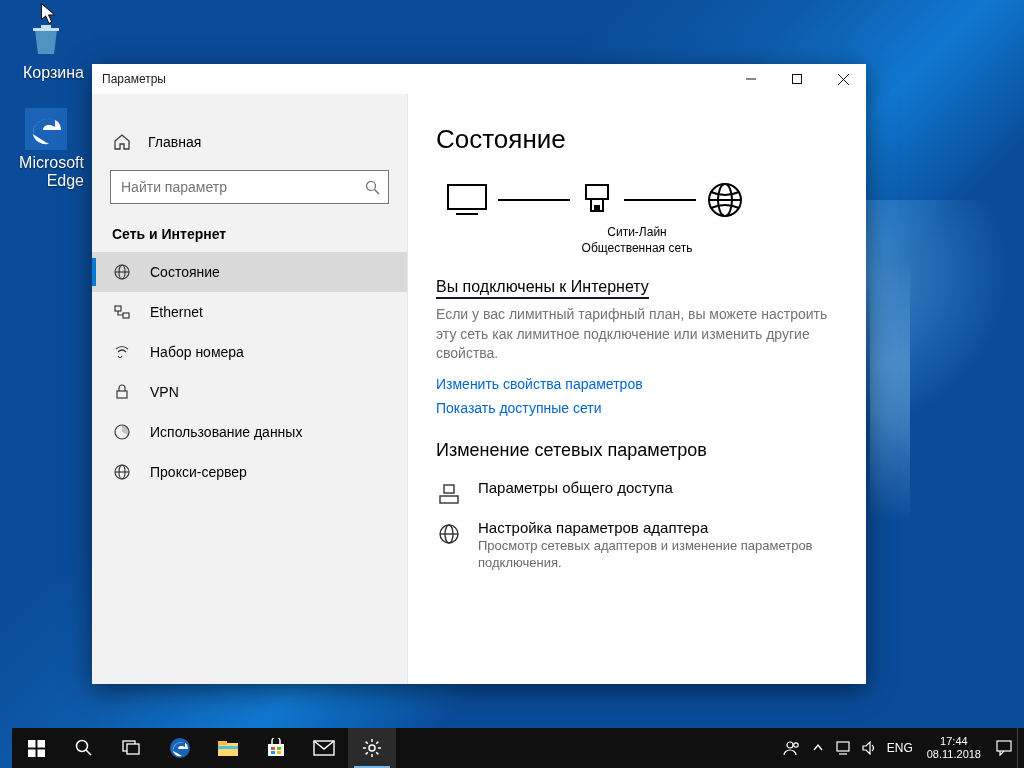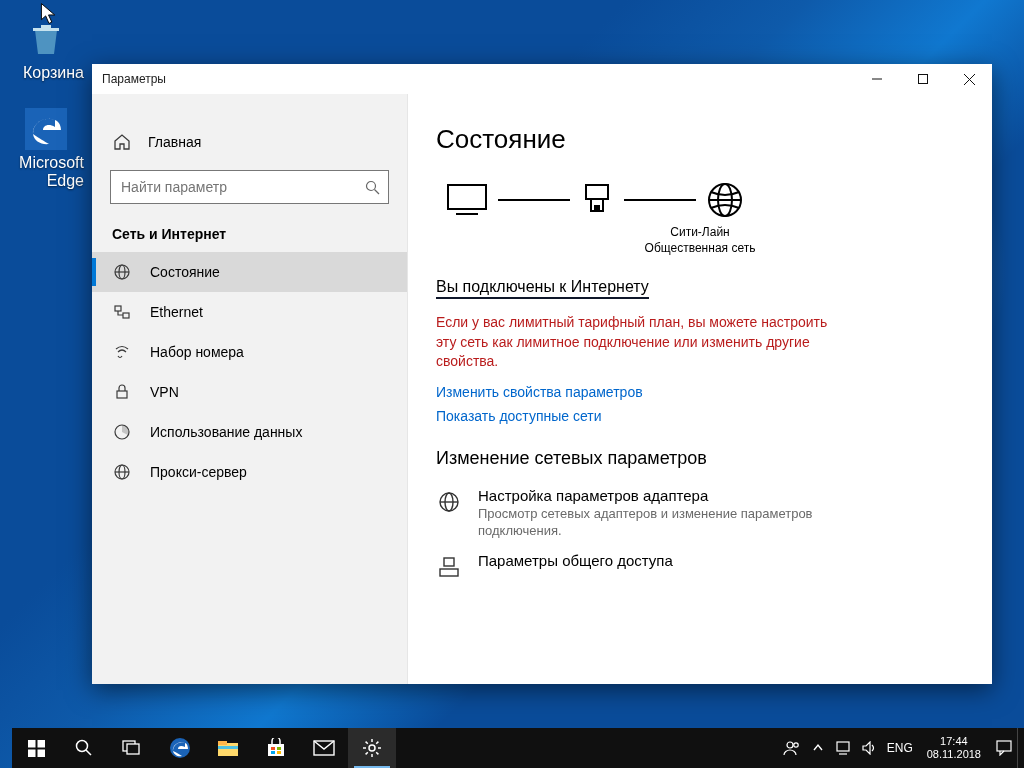--- a/index.html
+++ b/index.html
@@ -4,21 +4,21 @@
 <style>
   html,body{margin:0;padding:0;height:100%;overflow:hidden;font-family:"Segoe UI",Arial,sans-serif;font-size:14px;background:#042f58;}
   .desktop{position:relative;width:1024px;height:768px;background:linear-gradient(135deg,#0a4c9a 0%,#0a4c9a 35%,#0e5aaa 45%,#1078d0 55%,#0a4c9a 65%,#0a4c9a 100%);}
   .light1{position:absolute;left:780px;top:200px;width:240px;height:240px;background:radial-gradient(circle at 30% 30%,rgba(120,200,255,.5),transparent 65%);}
   .light2{position:absolute;left:870px;top:260px;width:40px;height:260px;background:linear-gradient(180deg,transparent,#9bdcff 40%,#9bdcff 60%,transparent);opacity:.35;}
   
   .dicon{position:absolute;width:76px;text-align:right;color:#fff;font-size:16px;text-shadow:0 1px 2px rgba(0,0,0,.6);}
   .dicon .gl{width:42px;height:42px;margin:0 auto 4px;display:flex;align-items:center;justify-content:center;}
   .cursor{position:absolute;left:40px;top:2px;transform:scale(.95);z-index:600;}
   
-  .window{position:absolute;left:92px;top:64px;width:900px;height:620px;background:#fff;box-shadow:0 6px 24px rgba(0,0,0,.5);display:flex;flex-direction:column;}
+  .window{position:absolute;left:92px;top:64px;width:774px;height:620px;background:#fff;box-shadow:0 6px 24px rgba(0,0,0,.5);display:flex;flex-direction:column;}
   .titlebar{height:30px;display:flex;align-items:center;font-size:12px;color:#222;}
   .titlebar .tbtitle{padding-left:10px;}
   .winctrls{margin-left:auto;display:flex;}
   .winctrl{width:46px;height:30px;display:flex;align-items:center;justify-content:center;color:#111;}
   .wbody{flex:1;display:flex;min-height:0;}
   
   .sidebar{width:316px;background:#f2f2f2;border-right:1px solid #e6e6e6;padding-top:30px;box-sizing:border-box;}
   .sb-row{display:flex;align-items:center;height:36px;padding:0 20px;color:#000;cursor:default;}
   .sb-row .ic{width:20px;height:20px;display:flex;align-items:center;justify-content:center;margin-right:16px;color:#3a3a3a;}
   .sb-row.home{margin-bottom:10px;}
@@ -30,21 +30,21 @@
   .sb-item.active::before{content:"";position:absolute;left:0;top:6px;bottom:6px;width:4px;background:#0078d7;}
   .sb-item .ic{width:20px;height:20px;display:flex;align-items:center;justify-content:center;margin-right:18px;color:#3a3a3a;}
   
   .content{flex:1;padding:30px 28px 8px;overflow:hidden;color:#000;}
   .content h1{font-size:26px;font-weight:400;margin:0 0 26px;}
   .content h2{font-size:18px;font-weight:400;margin:0 0 18px;}
   .diagram{display:flex;align-items:center;gap:10px;margin-bottom:6px;padding-left:10px;}
   .dline{width:72px;border-top:2px solid #000;}
   .diag-label{text-align:center;font-size:12px;line-height:1.3;margin-bottom:22px;}
   .conn-head{font-size:16px;margin:0 0 6px;border-bottom:2px solid #0f172a;display:inline-block;padding-bottom:1px;}
-  .conn-desc{font-size:14px;color:#b91c1c;margin:8px 0 12px;max-width:400px;line-height:1.4;}
+  .conn-desc{font-size:14px;color:#737373;margin:0 0 12px;max-width:400px;line-height:1.4;}
   .link{color:#0066cc;font-size:14px;margin:8px 0;display:block;}
   .opt{display:flex;gap:16px;margin-top:12px;}
   .opt .oic{width:26px;height:26px;display:flex;align-items:center;justify-content:center;flex-shrink:0;margin-top:2px;}
   .opt .ohead{font-size:15px;margin:0 0 2px;}
   .opt .odesc{font-size:13px;color:#6a6a6a;margin:0;max-width:360px;line-height:1.3;}
   
   .taskbar{position:absolute;left:12px;right:0;bottom:0;height:40px;background:#101010;display:flex;align-items:center;color:#fff;z-index:500;}
   .tbtn{width:48px;height:40px;display:flex;align-items:center;justify-content:center;color:#fff;}
   .tbtn.active{background:#2b2b2b;position:relative;}
   .tbtn.active::after{content:"";position:absolute;left:6px;right:6px;bottom:0;height:2px;background:#76b9ed;}
@@ -229,39 +229,39 @@
         <p class="conn-head">Вы подключены к Интернету</p>
         <p class="conn-desc">Если у вас лимитный тарифный план, вы можете настроить эту сеть как лимитное подключение или изменить другие свойства.</p>
         <a class="link">Изменить свойства параметров</a>
         <a class="link">Показать доступные сети</a>
 
         <h2 style="margin-top:24px;">Изменение сетевых параметров</h2>
 
         <div class="opt">
           <span class="oic">
               <svg width="24" height="24" viewBox="0 0 24 24">
+                <rect x="3" y="14" width="18" height="7" fill="none" stroke="#333" stroke-width="1.4"></rect>
+                <rect x="7" y="3" width="10" height="8" fill="none" stroke="#333" stroke-width="1.4"></rect>
+              </svg>
+            </span>
+          <div>
+            <p class="ohead">Параметры общего доступа</p>
+          </div>
+        </div>
+        <div class="opt">
+          <span class="oic">
+              <svg width="24" height="24" viewBox="0 0 24 24">
                 <circle cx="12" cy="12" r="9" fill="none" stroke="#333" stroke-width="1.4"></circle>
                 <ellipse cx="12" cy="12" rx="4" ry="9" fill="none" stroke="#333" stroke-width="1.4"></ellipse>
                 <line x1="3" y1="12" x2="21" y2="12" stroke="#333" stroke-width="1.4"></line>
               </svg>
             </span>
           <div>
             <p class="ohead">Настройка параметров адаптера</p>
             <p class="odesc">Просмотр сетевых адаптеров и изменение параметров подключения.</p>
-          </div>
-        </div>
-        <div class="opt">
-          <span class="oic">
-              <svg width="24" height="24" viewBox="0 0 24 24">
-                <rect x="3" y="14" width="18" height="7" fill="none" stroke="#333" stroke-width="1.4"></rect>
-                <rect x="7" y="3" width="10" height="8" fill="none" stroke="#333" stroke-width="1.4"></rect>
-              </svg>
-            </span>
-          <div>
-            <p class="ohead">Параметры общего доступа</p>
           </div>
         </div>
       </div>
     </div>
   </div>
 
   <div class="taskbar">
     <div class="tbtn">
         <svg width="17" height="17" viewBox="0 0 17 17">
           <rect x="0" y="0" width="7.5" height="7.5" fill="#fff"></rect>

